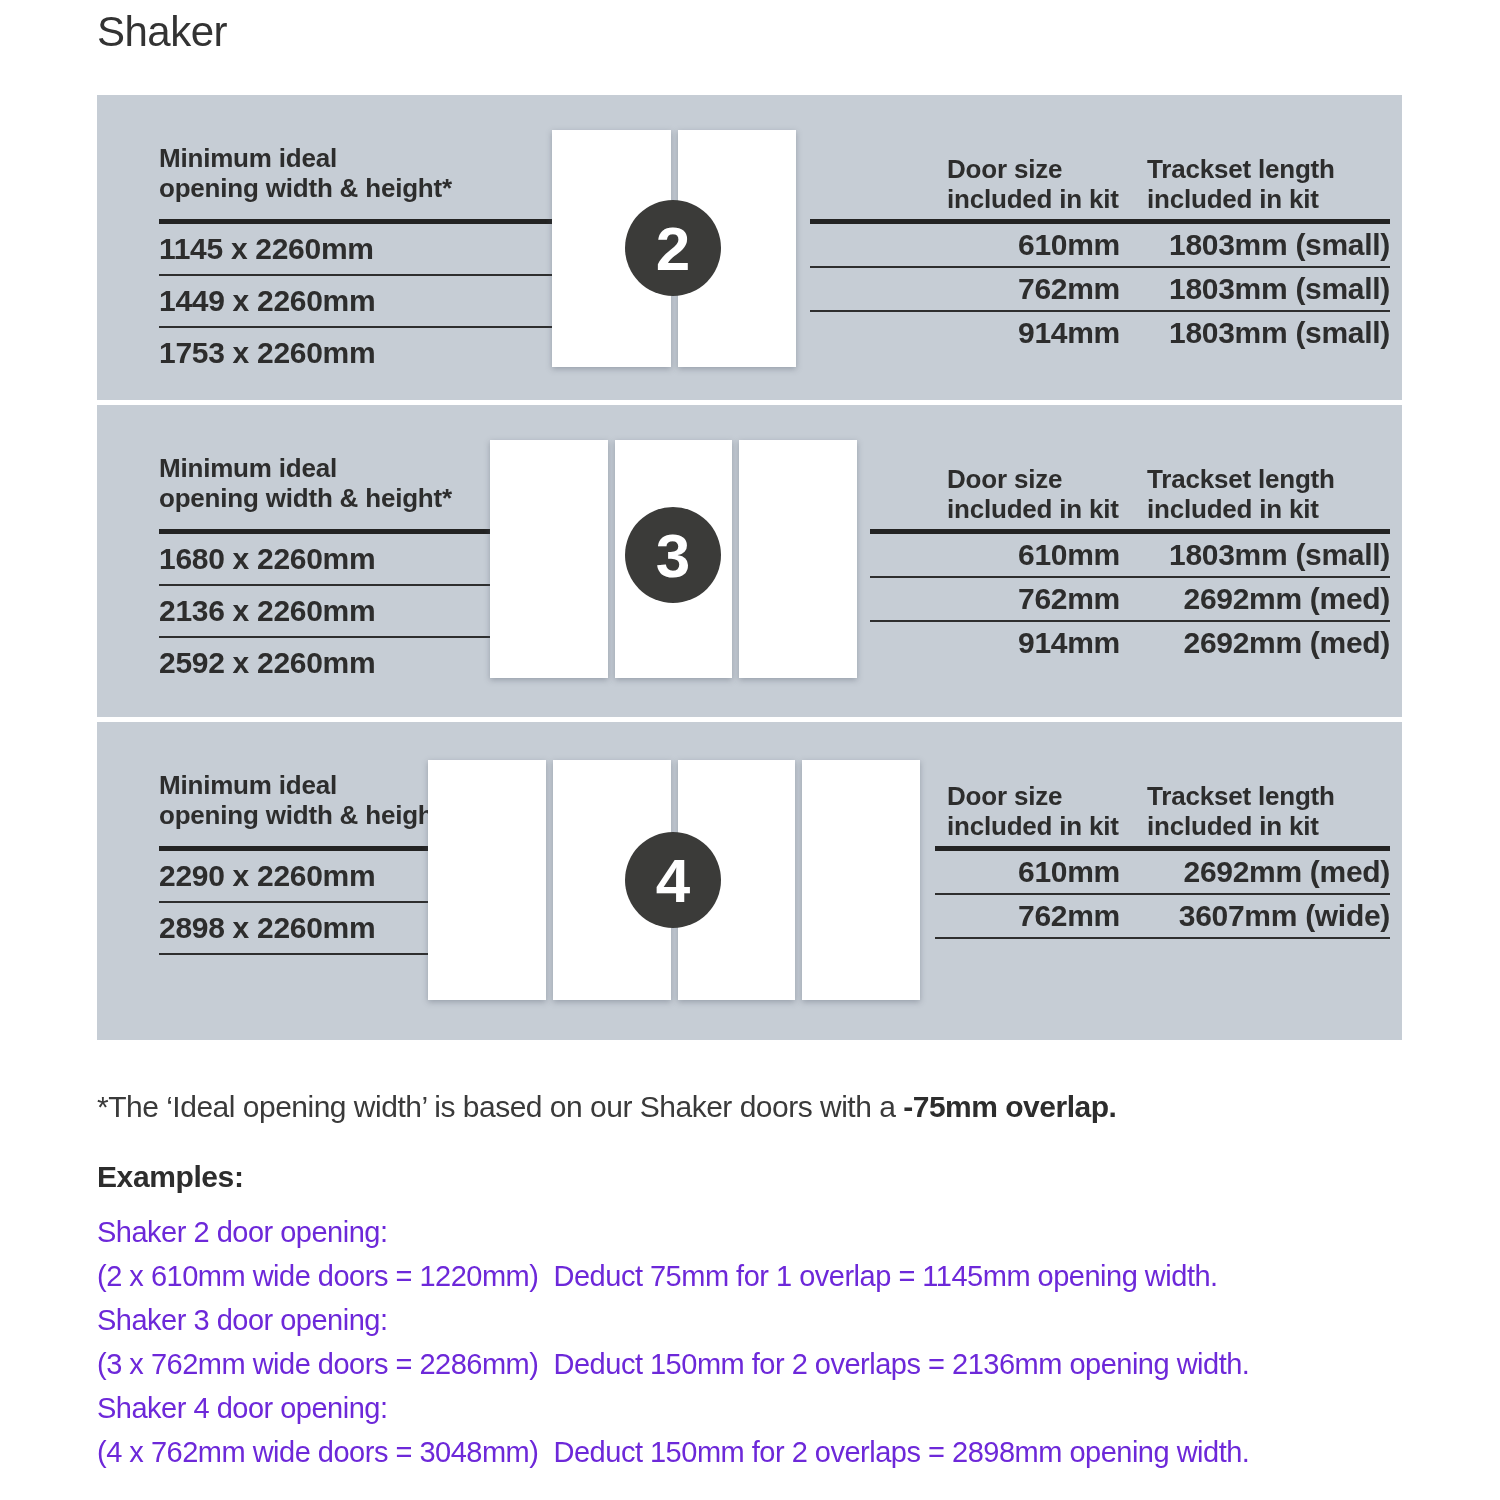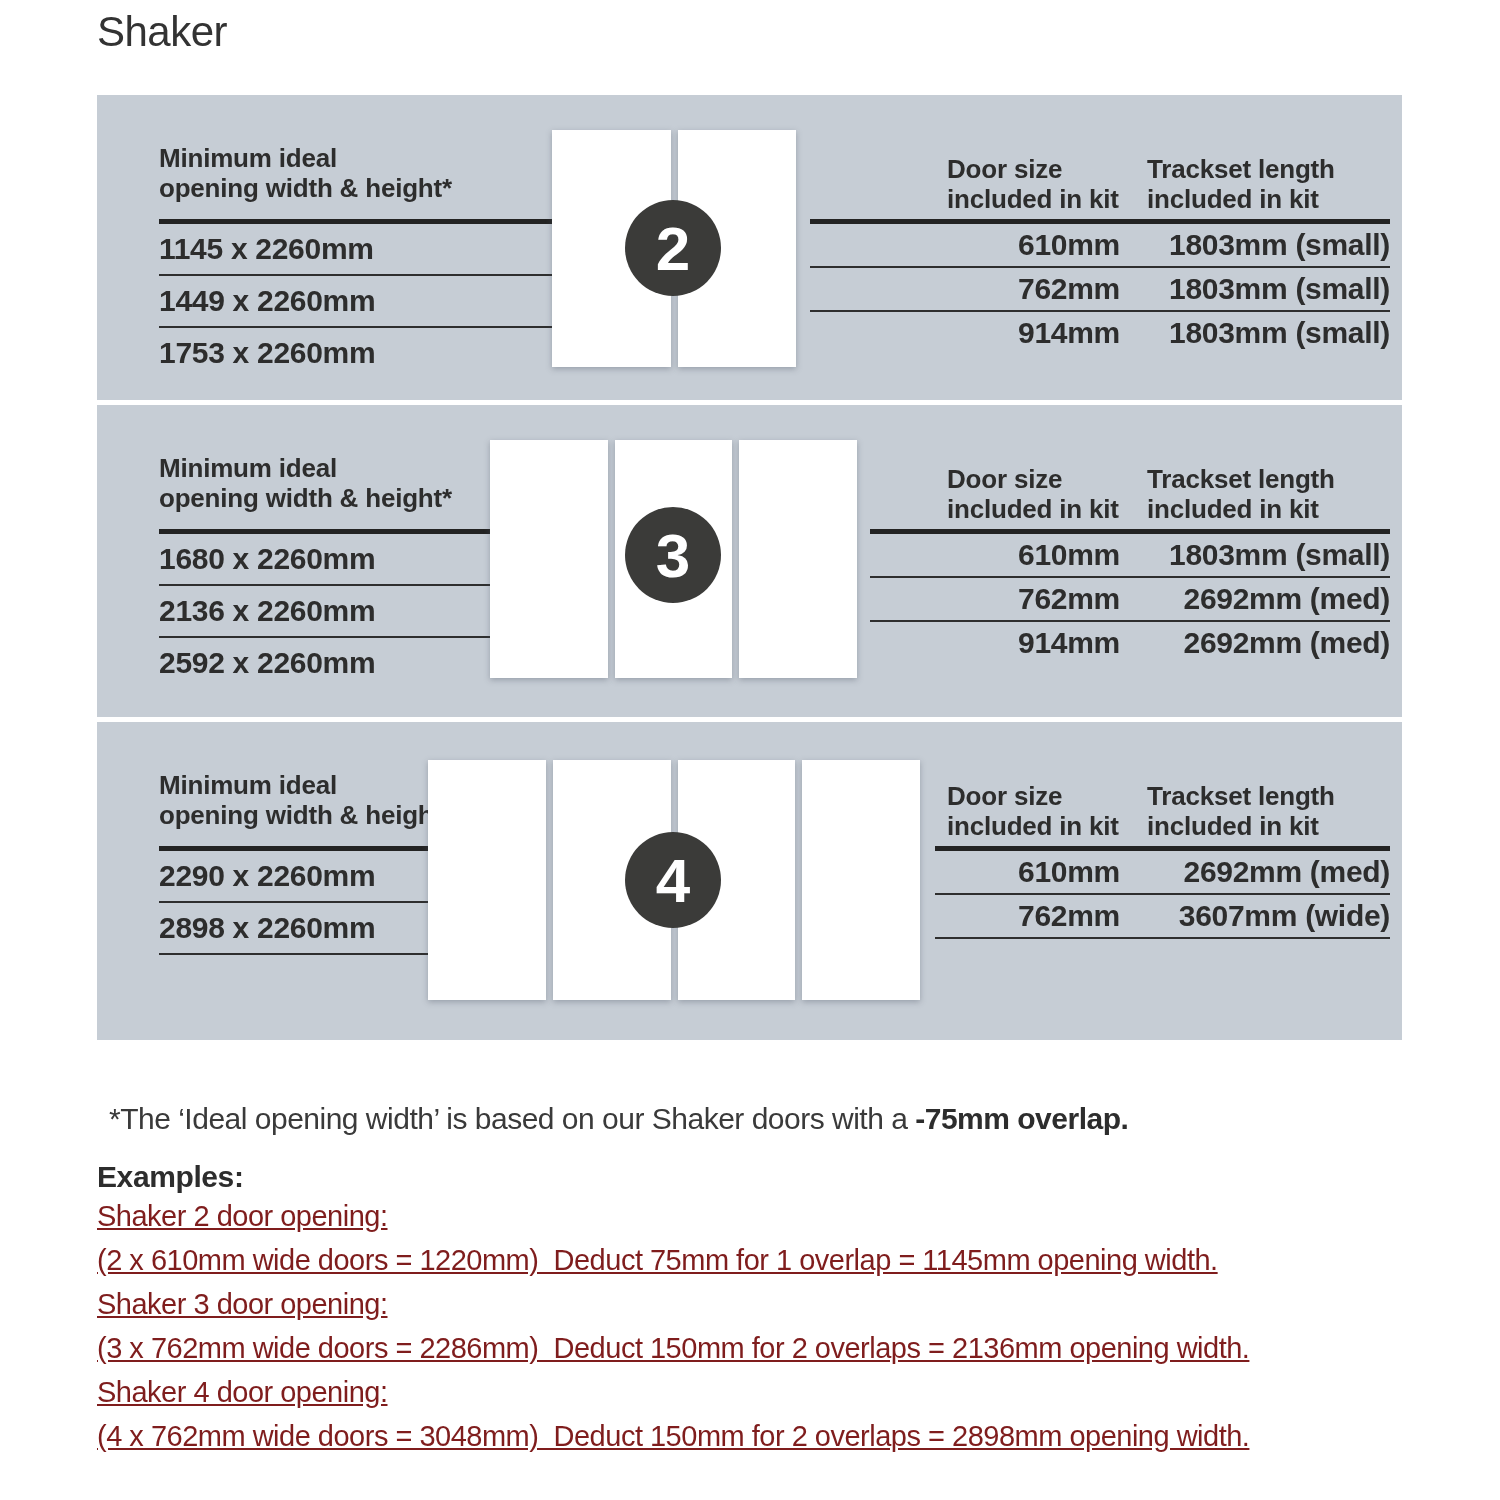--- a/index.html
+++ b/index.html
@@ -46,28 +46,28 @@
   .door  { flex:1; background:#ffffff; box-shadow:0 2px 6px rgba(75,85,100,0.38); }
 
   .badge {
     position:absolute; width:96px; height:96px; border-radius:50%;
     background:#3b3b39; color:#ffffff;
     display:flex; align-items:center; justify-content:center;
     font-size:62px; font-weight:bold; z-index:2;
   }
 
   .footnote {
-    position:absolute; left:97px; top:1090px; margin:12px;
+    position:absolute; left:97px; top:1090px; margin:0;
     font-size:30px; letter-spacing:-0.5px; color:#3a3a3a; white-space:nowrap;text-align:center;
   }
   .footnote .b { font-weight:bold; color:#2d2d2d; }
 
   .examples { position:absolute; left:97px; top:1160px; }
-  .ex-heading { font-size:30px; font-weight:bold; letter-spacing:-0.4px; color:#2d2d2d; }
-  .ex-line { font-size:29px; line-height:44px; letter-spacing:-0.5px; color:#7f1d1d; white-space:pre-wrap;text-decoration:underline; }
+  .ex-heading { font-size:30px; font-weight:bold; letter-spacing:-0.4px; color:#2d2d2d; margin-bottom:16px; }
+  .ex-line { font-size:29px; line-height:44px; letter-spacing:-0.5px; color:#6d28d9; white-space:pre-wrap; }
 </style>
 </head>
 <body>
 
 <h1 class="title">Shaker</h1>
 
 <div class="panel">
 
   <div class="section sec1">
     <div class="col-left" style="width:433px">

